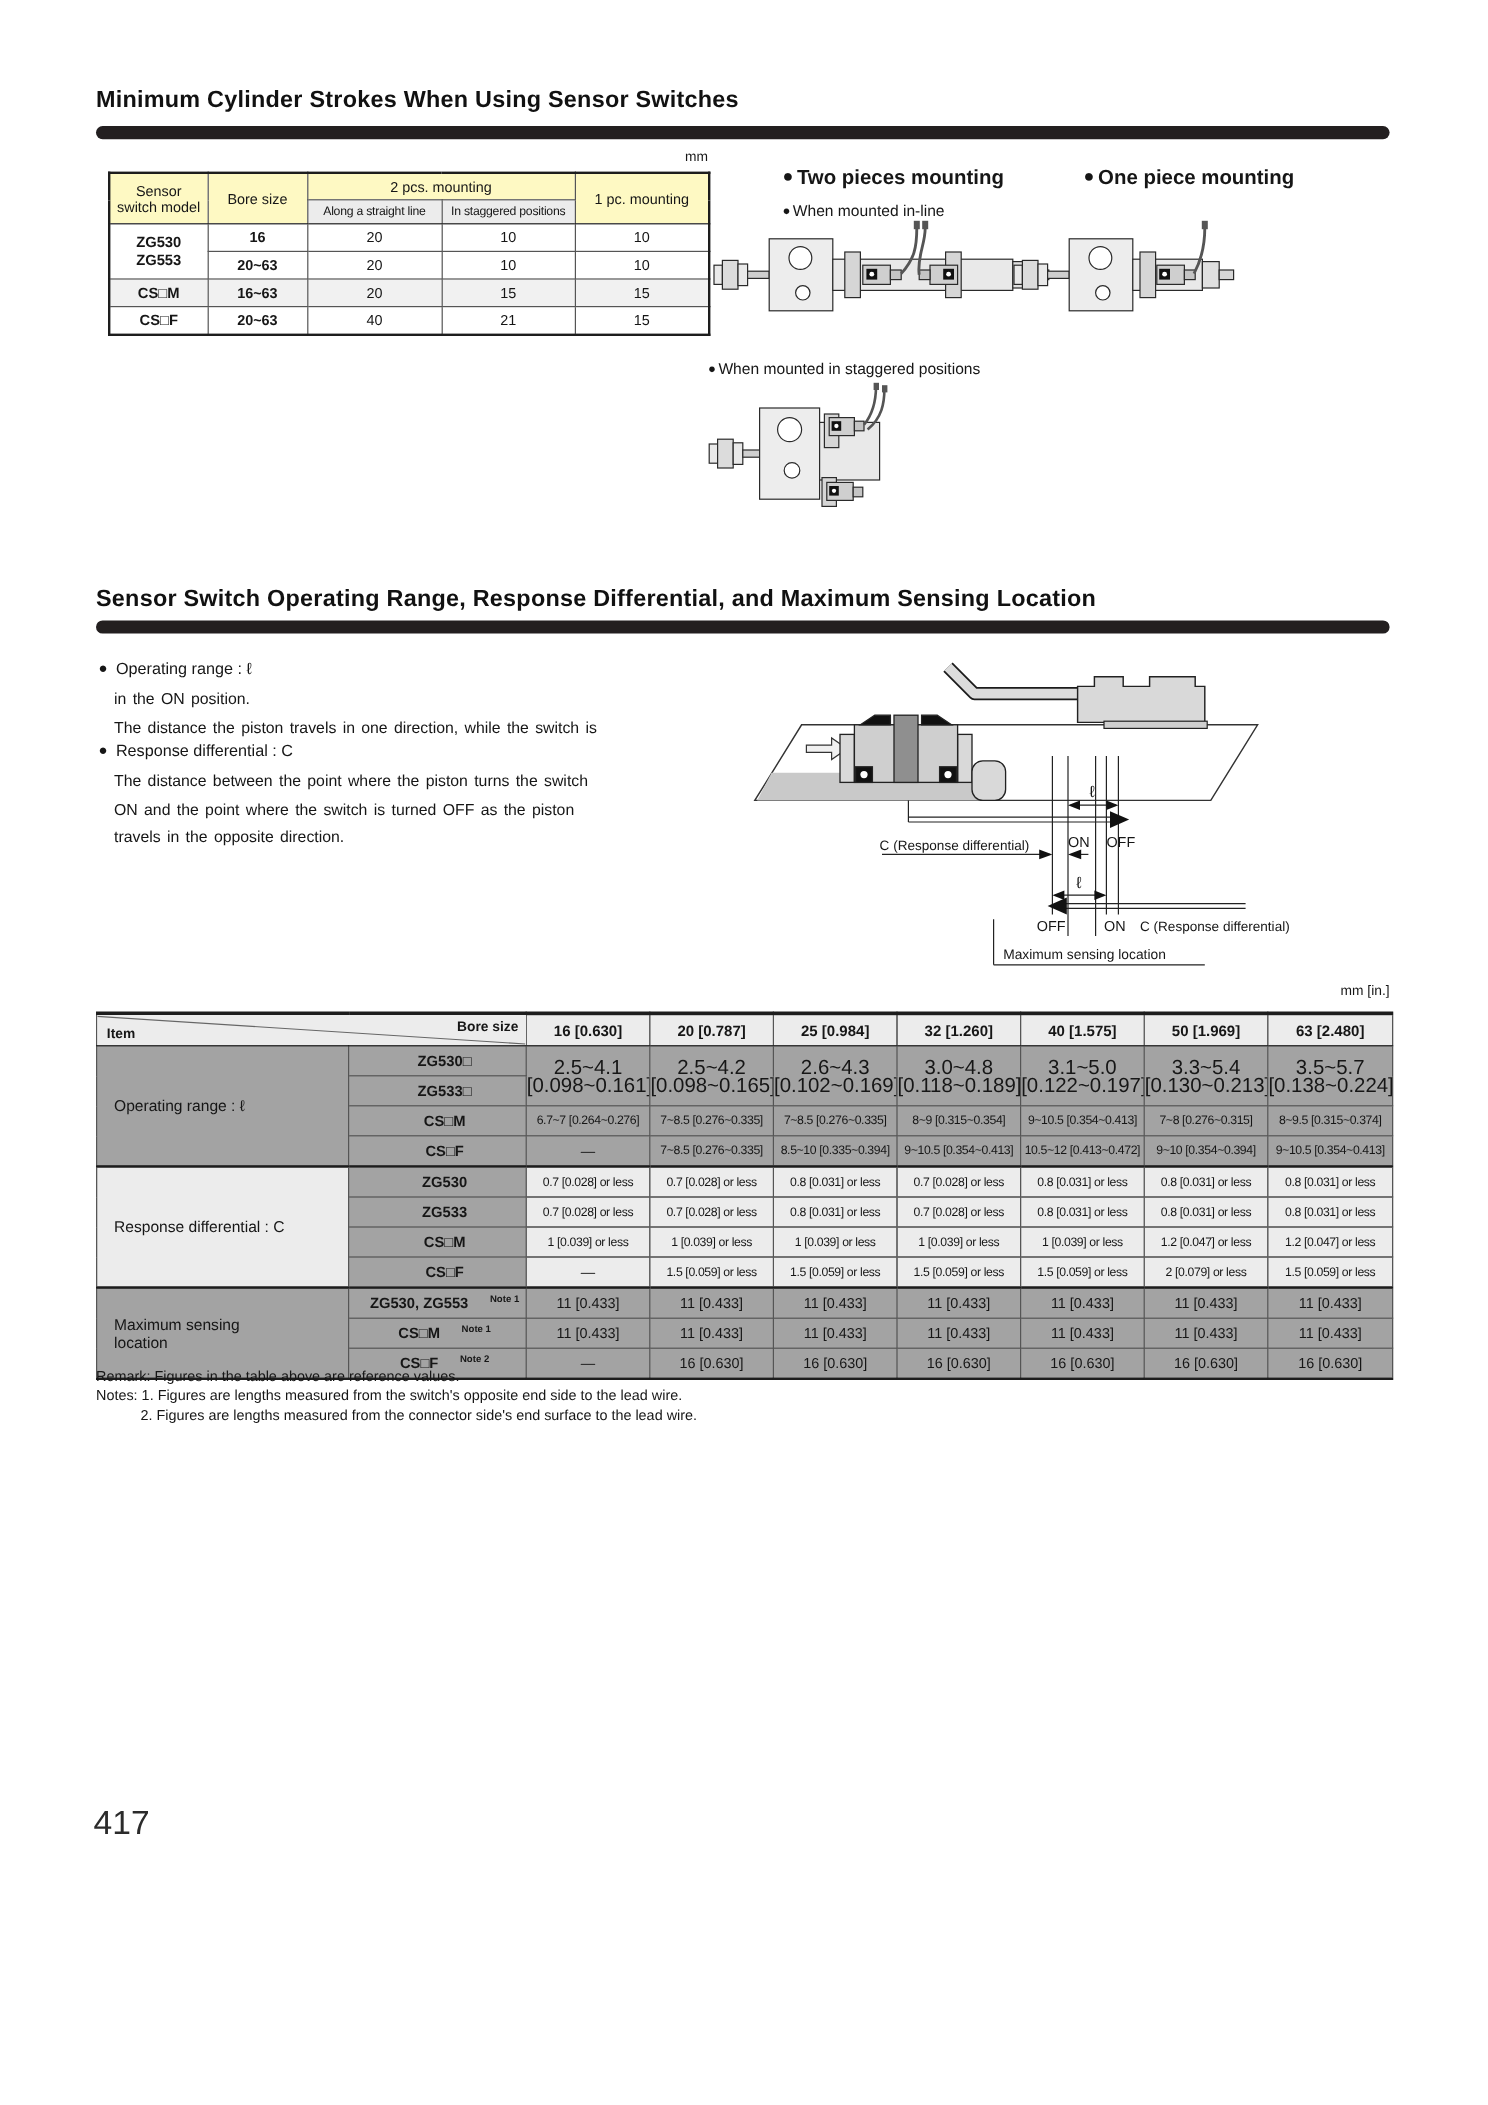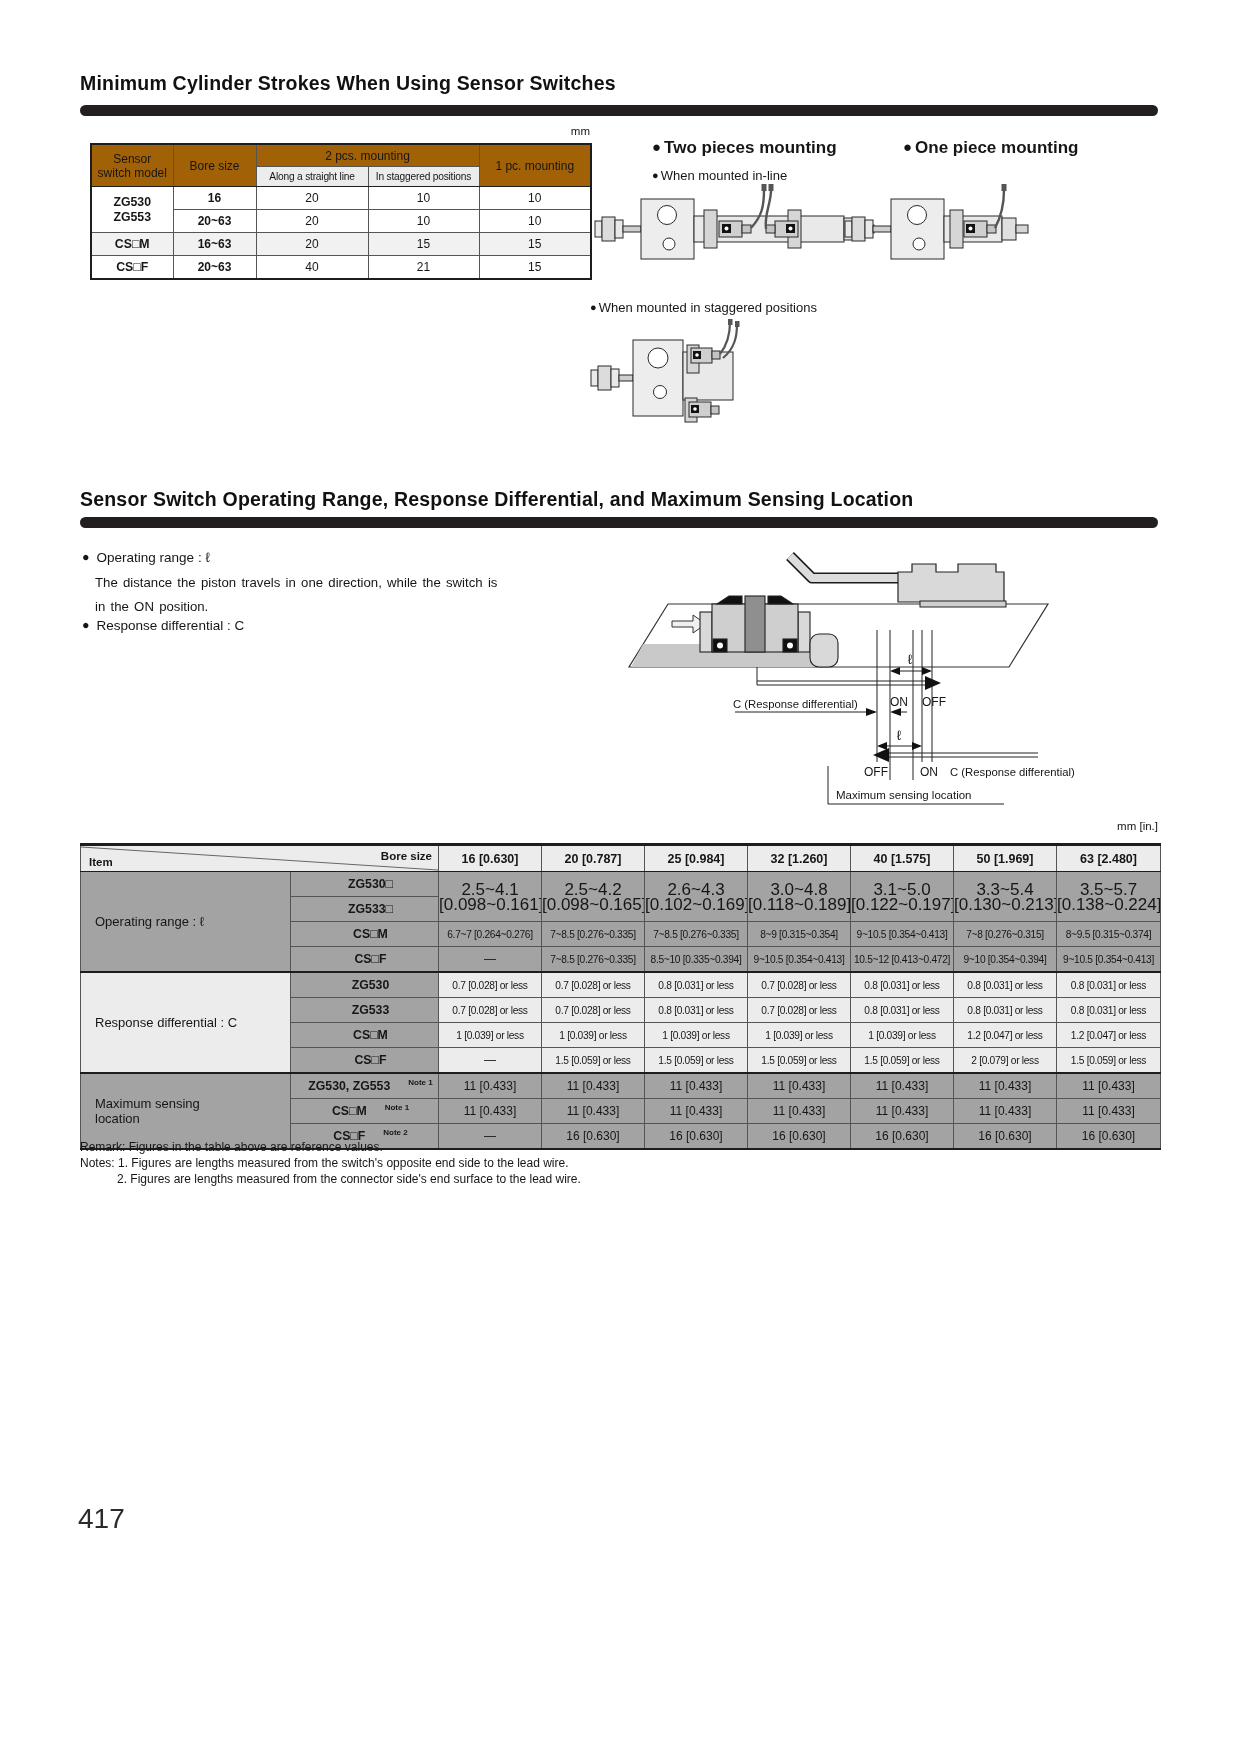--- a/index.html
+++ b/index.html
@@ -14,21 +14,21 @@
   .mount-sub{position:absolute;font-size:13px;white-space:nowrap}
   .mount-sub .blt{font-size:11px;margin-right:2px;vertical-align:1px}
   .b-title{position:absolute;font-size:13.5px;white-space:nowrap}
   .b-title .blt{font-size:12.5px;margin-right:7px;vertical-align:1px}
   .bodytext{position:absolute;font-size:13.2px;line-height:23.5px;word-spacing:1.6px;white-space:nowrap}
   
   .t1{position:absolute;left:90px;top:143px;border-collapse:collapse;table-layout:fixed;
       border:2px solid #1d1d1d;border-top:2.6px solid #1d1d1d;background:#fff}
   .t1 td{border:1px solid #555;padding:0;text-align:center;vertical-align:middle;
          font-size:12px;height:22px;overflow:hidden;white-space:nowrap}
-  .t1 tr.h1 td{background:#a16207;height:21px}
+  .t1 tr.h1 td{background:#fef9c3;height:21px}
   .t1 tr.h2 td{background:#ececec;height:19px;font-size:10.2px;letter-spacing:-.2px}
   .t1 td.hb{border-bottom:1.8px solid #1d1d1d}
   .t1 td.mdl{font-weight:bold;font-size:12.3px}
   .t1 td.mdl div{line-height:15px}
   .t1 td.bore{font-weight:bold}
   .t1 tr.rg td{background:#f1f1f1}
   
   .t2{position:absolute;left:80px;top:843px;width:1080px;border-collapse:collapse;table-layout:fixed;
       border:1.4px solid #1d1d1d;border-top:3px solid #1d1d1d;border-bottom:2.2px solid #1d1d1d;background:#a3a3a3}
   .t2 td{border:1px solid #555;padding:0;height:24px;text-align:center;vertical-align:middle;
@@ -215,25 +215,30 @@
     <rect x="147" y="3" width="4.5" height="6" fill="#555"></rect>
   </svg>
 
   <div class="sec-title" style="left:80px;top:488px">Sensor Switch Operating Range, Response Differential, and Maximum Sensing Location</div>
   <div class="bar" style="left:80px;top:517px;width:1078px"></div>
 
   <div class="b-title" style="left:82px;top:550px">
     <span class="blt">●</span><span>Operating range : ℓ</span>
   </div>
   <div class="bodytext" style="left:95px;top:571px">
+    <div>in the ON position.</div>
     <div>The distance the piston travels in one direction, while the switch is</div>
-    <div>in the ON position.</div>
   </div>
   <div class="b-title" style="left:82px;top:618px">
     <span class="blt">●</span><span>Response differential : C</span>
+  </div>
+  <div class="bodytext" style="left:95px;top:639px">
+    <div>The distance between the point where the piston turns the switch</div>
+    <div>ON and the point where the switch is turned OFF as the piston</div>
+    <div>travels in the opposite direction.</div>
   </div>
 
   <svg class="abs" style="left:560px;top:490px" width="600" height="330" viewBox="560 490 600 330">
     <polygon points="668,604 1048,604 1009,667 629,667" fill="#fff" stroke="#333" stroke-width="1.2"></polygon>
     <polygon points="643,644 830,644 818,667 631,667" fill="#c9c9c9"></polygon>
     <polygon points="672,621 693,621 693,615 706,624 693,633 693,627 672,627" fill="#f0f0f0" stroke="#333" stroke-width="1"></polygon>
     <g stroke="#222" stroke-width="1.1">
       <rect x="700" y="612" width="12" height="40" fill="#d9d9d9"></rect>
       <rect x="798" y="612" width="12" height="40" fill="#d9d9d9"></rect>
       <rect x="712" y="604" width="86" height="48" fill="#cfcfcf"></rect>

